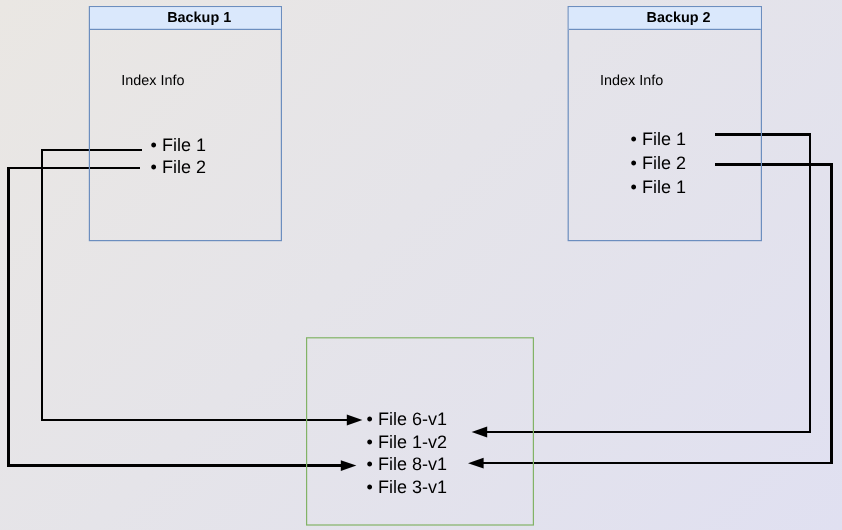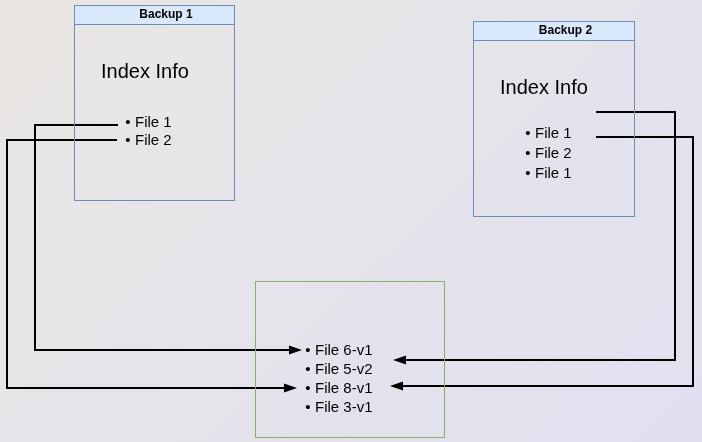--- a/index.html
+++ b/index.html
@@ -55,21 +55,21 @@
     border-bottom: 1.5px solid #82b366;
     height: 22px;
     line-height: 20px;
     font-size: 13px;
   }
 
   .index-label {
     position: absolute;
     left: 26px;
     top: 54px;
-    font-size: 20px;
+    font-size: 12px;
     color: #000000;
   }
 
   .file-list { position: absolute; }
   .file-row { display: flex; align-items: center; }
   .file-row .bullet {
     width: 14px;
     text-align: center;
     font-size: 15px;
     line-height: 1;
@@ -80,21 +80,21 @@
     color: #000000;
     white-space: nowrap;
   }
 
   
   #backup1 { left: 74px; top: 5px; width: 161px; height: 196px; }
   #backup1 .file-list { left: 46px; top: 106px; }
   #backup1 .file-row { height: 18px; }
 
   
-  #backup2 { left: 473px; top: 21px; width: 162px; height: 196px; }
+  #backup2 { left: 473px; top: 5px; width: 162px; height: 196px; }
   #backup2 .file-list { left: 47px; top: 100px; }
   #backup2 .file-row { height: 20px; }
 
   
   #dedup { left: 255px; top: 281px; width: 190px; height: 157px; }
   #dedup .file-list { left: 45px; top: 58px; }
   #dedup .file-row { height: 19px; }
 </style>
 </head>
 <body>
@@ -151,21 +151,21 @@
   </div>
 
   <div class="box green" id="dedup">
     <div class="file-list">
       <div class="file-row">
         <span class="bullet">•</span>
         <span class="file-label">File 6-v1</span>
       </div>
       <div class="file-row">
         <span class="bullet">•</span>
-        <span class="file-label">File 5-v2</span>
+        <span class="file-label">File 1-v2</span>
       </div>
       <div class="file-row">
         <span class="bullet">•</span>
         <span class="file-label">File 8-v1</span>
       </div>
       <div class="file-row">
         <span class="bullet">•</span>
         <span class="file-label">File 3-v1</span>
       </div>
     </div>

